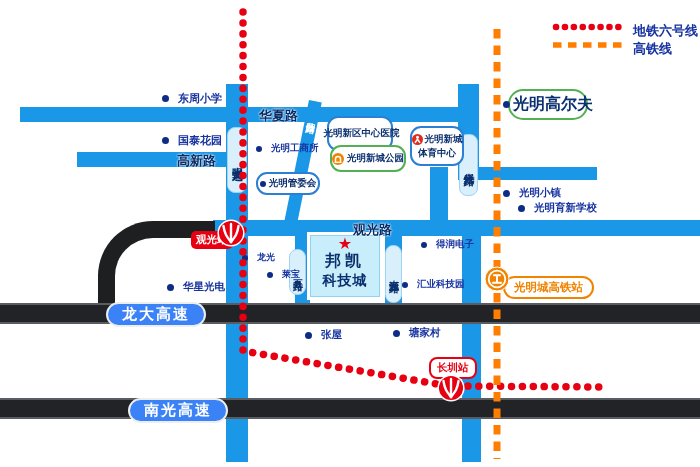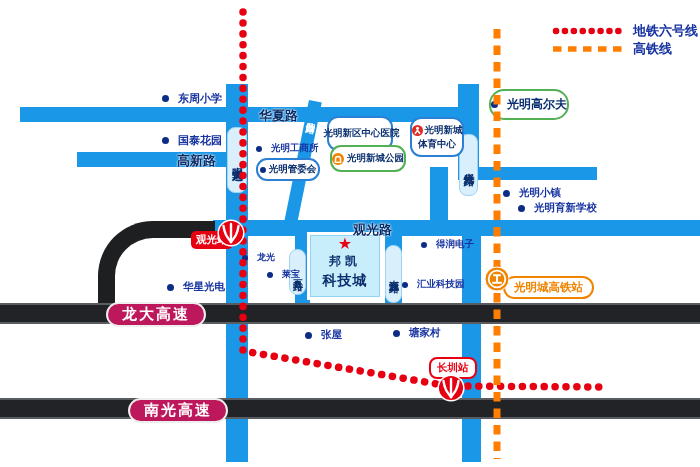--- a/index.html
+++ b/index.html
@@ -23,33 +23,33 @@
   .callout{position:absolute;background:#fff;border:2px solid #2b7fd4;border-radius:11px;
            display:flex;align-items:center;justify-content:center;gap:3px;color:#0a2f6e;
            font-weight:bold;z-index:4;box-sizing:border-box;white-space:nowrap;}
   .callout.green{border-color:#54b054;}
   .callout .dot{width:7px;height:7px;border-radius:50%;background:#0c2c86;flex:0 0 auto;}
   .landmark{position:absolute;left:310px;top:235px;width:70px;height:62px;background:#c8edfb;
             border:1px solid #8fd4f2;box-shadow:0 0 0 3px #fff;z-index:2;display:flex;
             flex-direction:column;align-items:center;justify-content:flex-start;padding-top:1px;
             box-sizing:border-box;color:#0a2f6e;font-weight:bold;}
   .landmark .star{color:#e60012;font-size:16px;line-height:14px;}
-  .landmark .l1{font-size:12px;letter-spacing:4px;line-height:20px;}
+  .landmark .l1{font-size:16px;letter-spacing:4px;line-height:20px;}
   .landmark .l2{font-size:14px;letter-spacing:1px;line-height:18px;}
   .stn-red{position:absolute;background:#e60012;color:#fff;font-weight:bold;font-size:10.5px;
            padding:2px 5px;border-radius:5px;z-index:6;white-space:nowrap;}
   .stn-outline{position:absolute;background:#fff;border:2px solid #e60012;color:#e60012;
            font-weight:bold;font-size:10.5px;padding:2px 6px;border-radius:8px;z-index:6;white-space:nowrap;}
   .stn-rail{position:absolute;background:#fff;border:2.5px solid #f08300;color:#f08300;
            font-weight:bold;font-size:11.5px;padding:2px 9px;border-radius:13px;z-index:6;white-space:nowrap;}
   .logo{position:absolute;z-index:7;line-height:0;}
-  .hwypill{position:absolute;background:#be185d;border:2px solid #eeeeee;color:#fff;
+  .hwypill{position:absolute;background:#3b82f6;border:2px solid #eeeeee;color:#fff;
            font-weight:bold;font-size:15px;padding:1px 14px;border-radius:13px;z-index:3;
            white-space:nowrap;letter-spacing:2px;}
-  .legend-row{position:absolute;display:flex;align-items:center;gap:8px;z-index:6;}
+  .legend-row{position:absolute;display:flex;gap:8px;z-index:6;}
   .legend-label{color:#1733a0;font-weight:bold;font-size:13px;white-space:nowrap;}
   .gongyuan{position:absolute;left:309px;top:100px;width:13px;height:128px;background:#1a97e6;
             transform:rotate(11.5deg);transform-origin:top left;z-index:1;display:flex;
             align-items:flex-start;justify-content:center;}
   .gongyuan span{writing-mode:vertical-rl;text-orientation:upright;color:#fff;font-size:9.5px;
             font-weight:bold;margin-top:14px;letter-spacing:1px;}
   #lines{position:absolute;left:0;top:0;z-index:5;pointer-events:none;}
 </style>
 </head>
 <body>
@@ -140,44 +140,44 @@
       <span>汇业科技园</span>
     </div>
 
   <div class="callout" style="left:327px;top:116px;width:66px;height:35px;font-size:9.5px;">
     <svg width="12" height="12">
         <rect x="0" y="0" width="12" height="12" rx="3" fill="#e02b20"></rect>
         <path d="M6 2.5v7M2.5 6h7" stroke="#fff" stroke-width="2"></path>
       </svg>
     <span>光明新区中心医院</span>
   </div>
-  <div class="callout" style="left:410px;top:117px;width:54px;height:40px;font-size:9.5px;flex-direction:column;gap:1px;">
+  <div class="callout" style="left:410px;top:126px;width:54px;height:40px;font-size:9.5px;flex-direction:column;gap:1px;">
     <span style="display:flex;align-items:center;gap:2px;">
       <svg width="11" height="11">
           <rect x="0" y="0" width="11" height="11" rx="5.5" fill="#e02b20"></rect>
           <circle cx="5.5" cy="3.2" r="1.5" fill="#fff"></circle>
           <path d="M3 8.8L5.5 5.2L8 8.8" stroke="#fff" stroke-width="1.5" fill="none"></path>
         </svg>
       <span>光明新城</span>
     </span>
     <span>体育中心</span>
   </div>
   <div class="callout green" style="left:330px;top:145px;width:76px;height:27px;font-size:9.5px;">
     <svg width="12" height="12">
         <rect x="0" y="0" width="12" height="12" rx="6" fill="#f08300"></rect>
         <path d="M3.5 9V6a2.5 2.5 0 0 1 5 0v3" stroke="#fff" stroke-width="1.5" fill="none"></path>
         <path d="M2.5 9.3h7" stroke="#fff" stroke-width="1.3"></path>
       </svg>
     <span>光明新城公园</span>
   </div>
-  <div class="callout" style="left:256px;top:158px;width:64px;height:23px;font-size:9.5px;border-radius:11px;">
+  <div class="callout" style="left:256px;top:172px;width:64px;height:23px;font-size:9.5px;border-radius:11px;">
     <span class="dot" style="width:6px;height:6px;"></span>
     <span>光明管委会</span>
   </div>
-  <div class="callout green" style="left:489px;top:89px;width:80px;height:31px;font-size:12px;border-radius:15px;justify-content:space-between;">
+  <div class="callout green" style="left:508px;top:89px;width:80px;height:31px;font-size:16px;border-radius:15px;">
     <span class="dot"></span>
     <span>光明高尔夫</span>
   </div>
 
   <svg id="lines" width="700" height="467">
     <path d="M243 12 V351 L449 386 L602 387" fill="none" stroke="#e60012" stroke-width="7.5" stroke-linecap="round" stroke-dasharray="0.1 10.8"></path>
     <path d="M497 29 V459" fill="none" stroke="#ff7e00" stroke-width="7" stroke-dasharray="9.5 7"></path>
   </svg>
 
   <div class="stn-red" style="left:191px;top:231px;">观光站</div>

